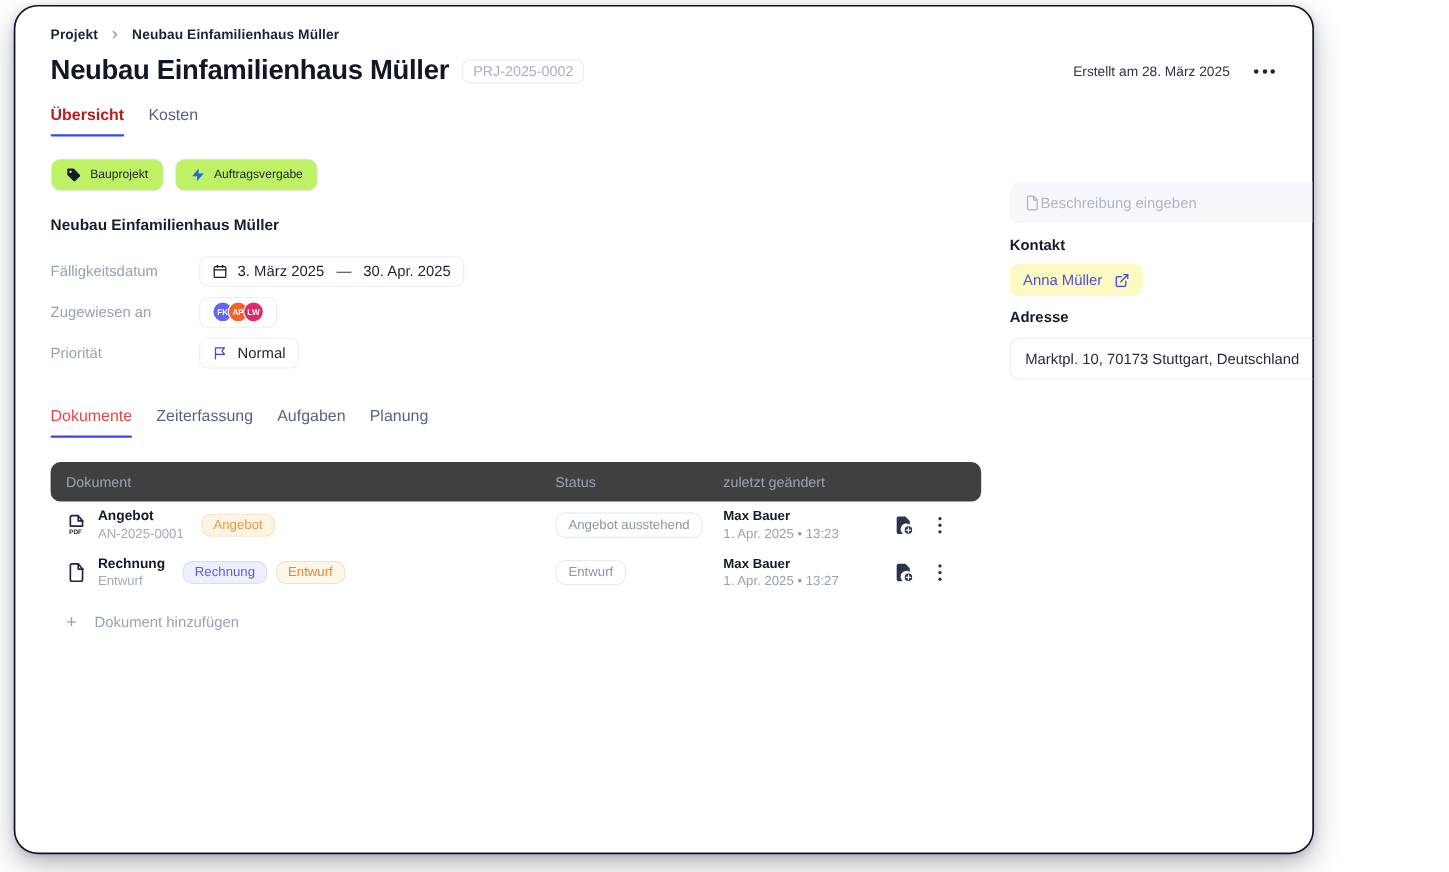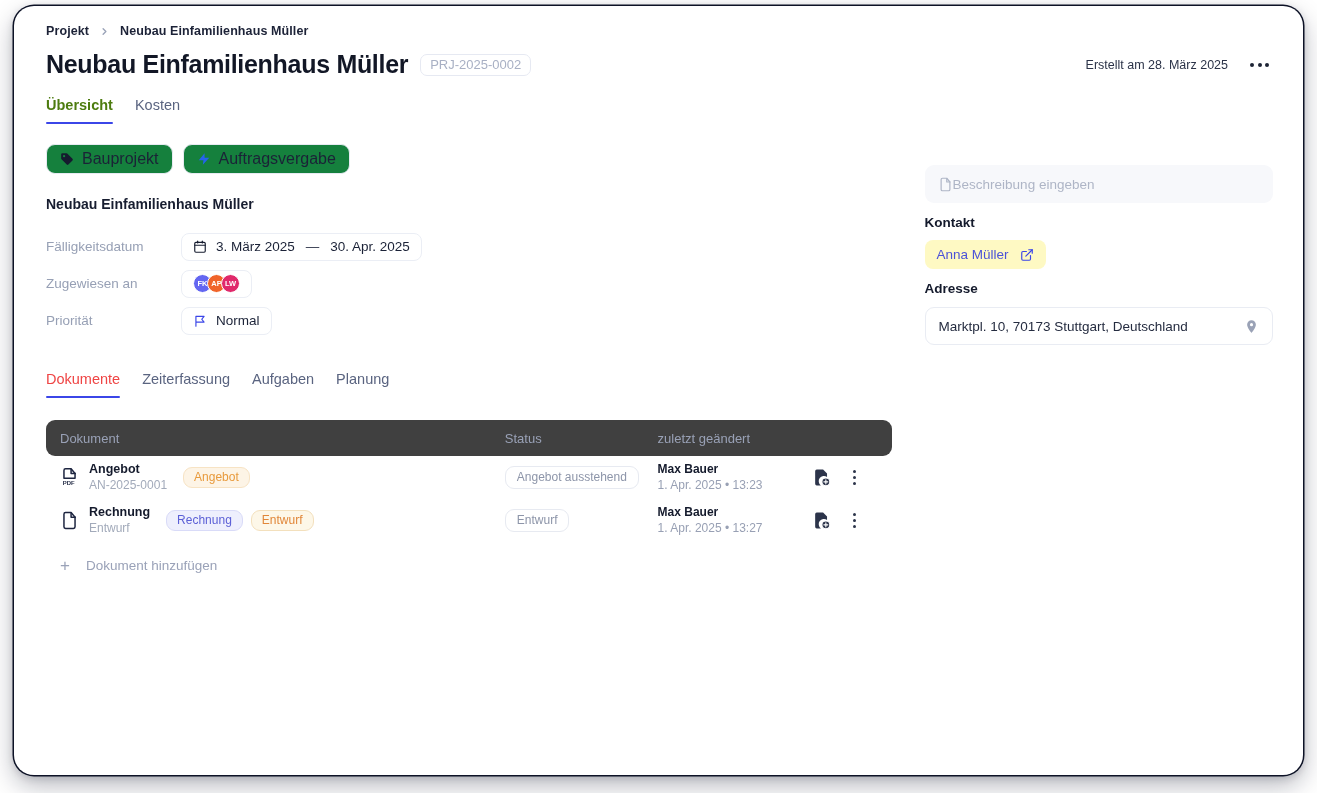--- a/index.html
+++ b/index.html
@@ -8,21 +8,21 @@
     width: 1317px; height: 793px;
     background: #ffffff;
     font-family: "Liberation Sans", sans-serif;
     -webkit-font-smoothing: antialiased;
   }
   .page { position: relative; width: 1317px; height: 793px; overflow: hidden; }
 
   .app-card {
     position: absolute;
     left: 14px; top: 6px;
-    width: 1289px; height: 769px;
+    width: 1179px; height: 769px;
     background: #ffffff;
     border-radius: 20px;
     box-shadow: 0 0 0 1.5px #0d1226, 0 10px 26px rgba(10,14,35,0.30), 0 2px 8px rgba(10,14,35,0.18);
     overflow: hidden;
   }
 
   .content { position: absolute; inset: 0; padding: 16px 24px 0 18px; }
 
   
   .breadcrumb { display: flex; align-items: center; gap: 10px; height: 18px; padding-left: 14px; }
@@ -39,38 +39,38 @@
     padding: 3px 9px 4px; line-height: 1;
   }
   .title-right { margin-left: auto; display: flex; align-items: center; gap: 18px; padding-right: 6px; }
   .created-label { font-size: 12.5px; color: #2b3348; }
   .kebab-h { display: flex; gap: 3.5px; align-items: center; cursor: pointer; padding: 4px; }
   .kebab-h i { width: 4px; height: 4px; border-radius: 50%; background: #1d2435; display: block; }
 
   
   .main-tabs { display: flex; gap: 22px; margin-top: 18px; padding-left: 14px; }
   .mtab { font-size: 14.5px; color: #5a6480; padding-bottom: 11px; position: relative; cursor: pointer; }
-  .mtab.active { color: #4d7c0f; font-weight: 600; }
+  .mtab.active { color: #b91c1c; font-weight: 600; }
   .mtab.active::after {
     content: ""; position: absolute; left: 0; right: 0; bottom: 0;
     height: 2.5px; background: #3b46e8; border-radius: 2px;
   }
 
   
   .body-split { display: flex; margin-top: 6px; }
   .col-left { width: 880px; padding-left: 14px; }
   .col-right { width: 360px; margin-left: 26px; padding-top: 23px; }
 
   
   .chips { display: flex; gap: 10px; margin-top: 14px; }
   .chip {
     display: inline-flex; align-items: center; gap: 8px;
     height: 30px; padding: 0 13px;
     border: 1px solid #e7eaf2; border-radius: 9px;
-    background: #15803d; font-size: 16px; color: #1b2237; cursor: pointer;
+    background: #bef264; font-size: 11px; color: #1b2237; cursor: pointer;
   }
 
   .sub-title { margin-top: 22px; font-size: 14px; font-weight: 700; color: #171d30; }
 
   
   .props { margin-top: 16px; }
   .prop-row { display: flex; align-items: center; height: 37px; }
   .prop-label { width: 135px; font-size: 13.5px; color: #97a0b5; }
   .prop-value {
     display: inline-flex; align-items: center; gap: 9px;

